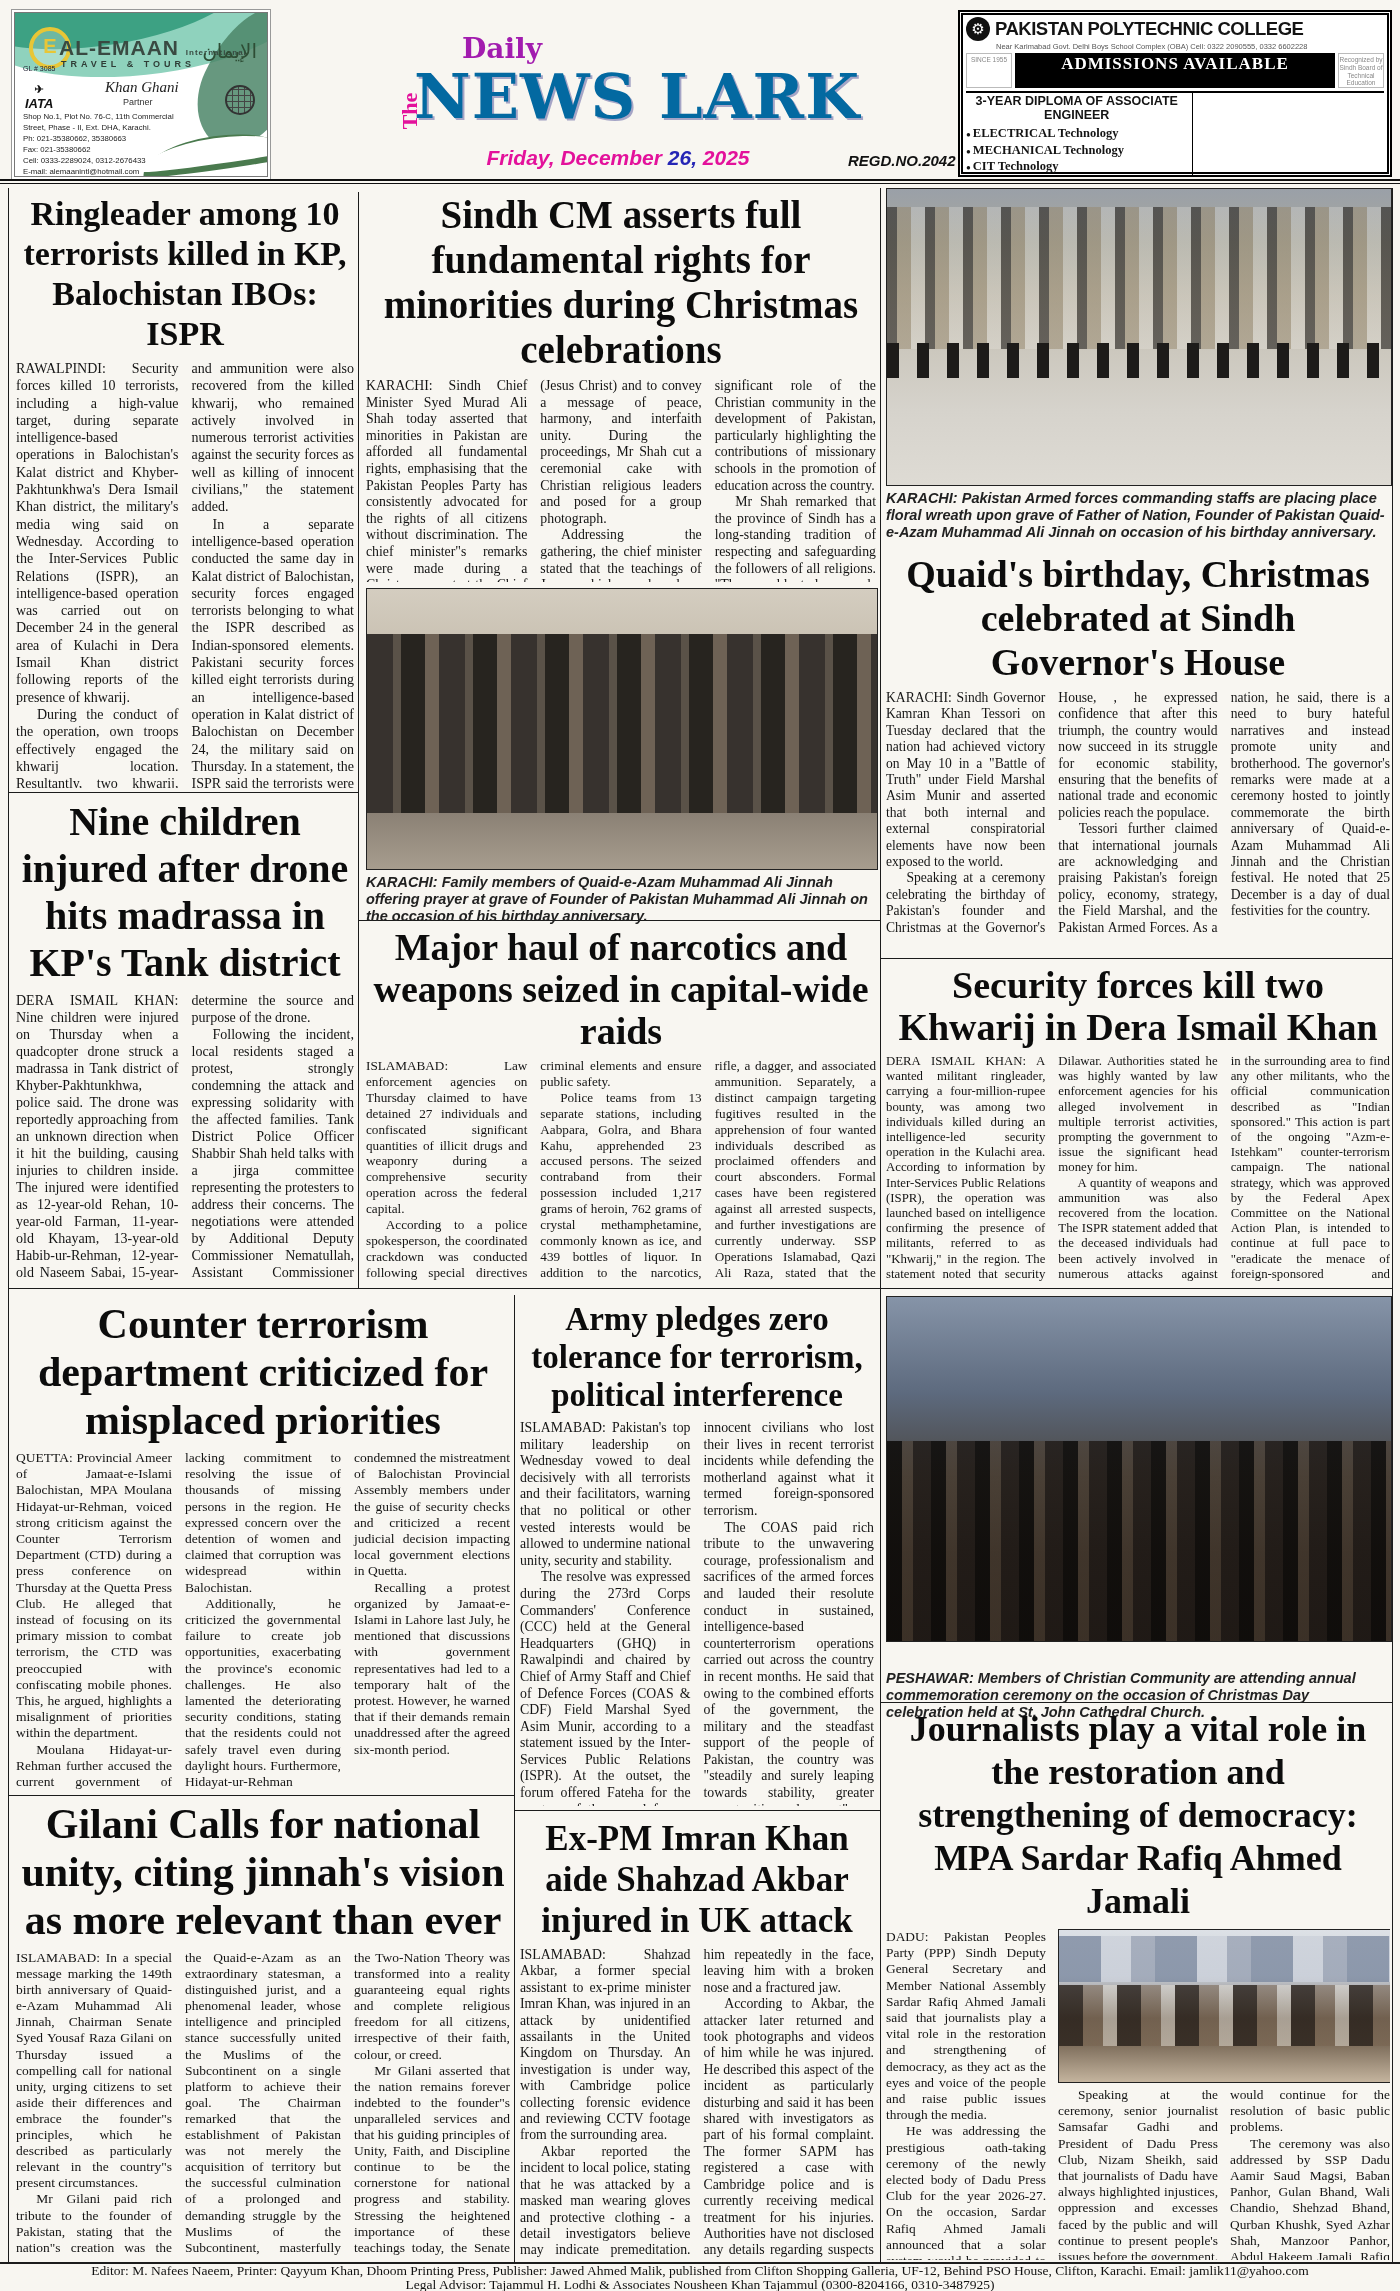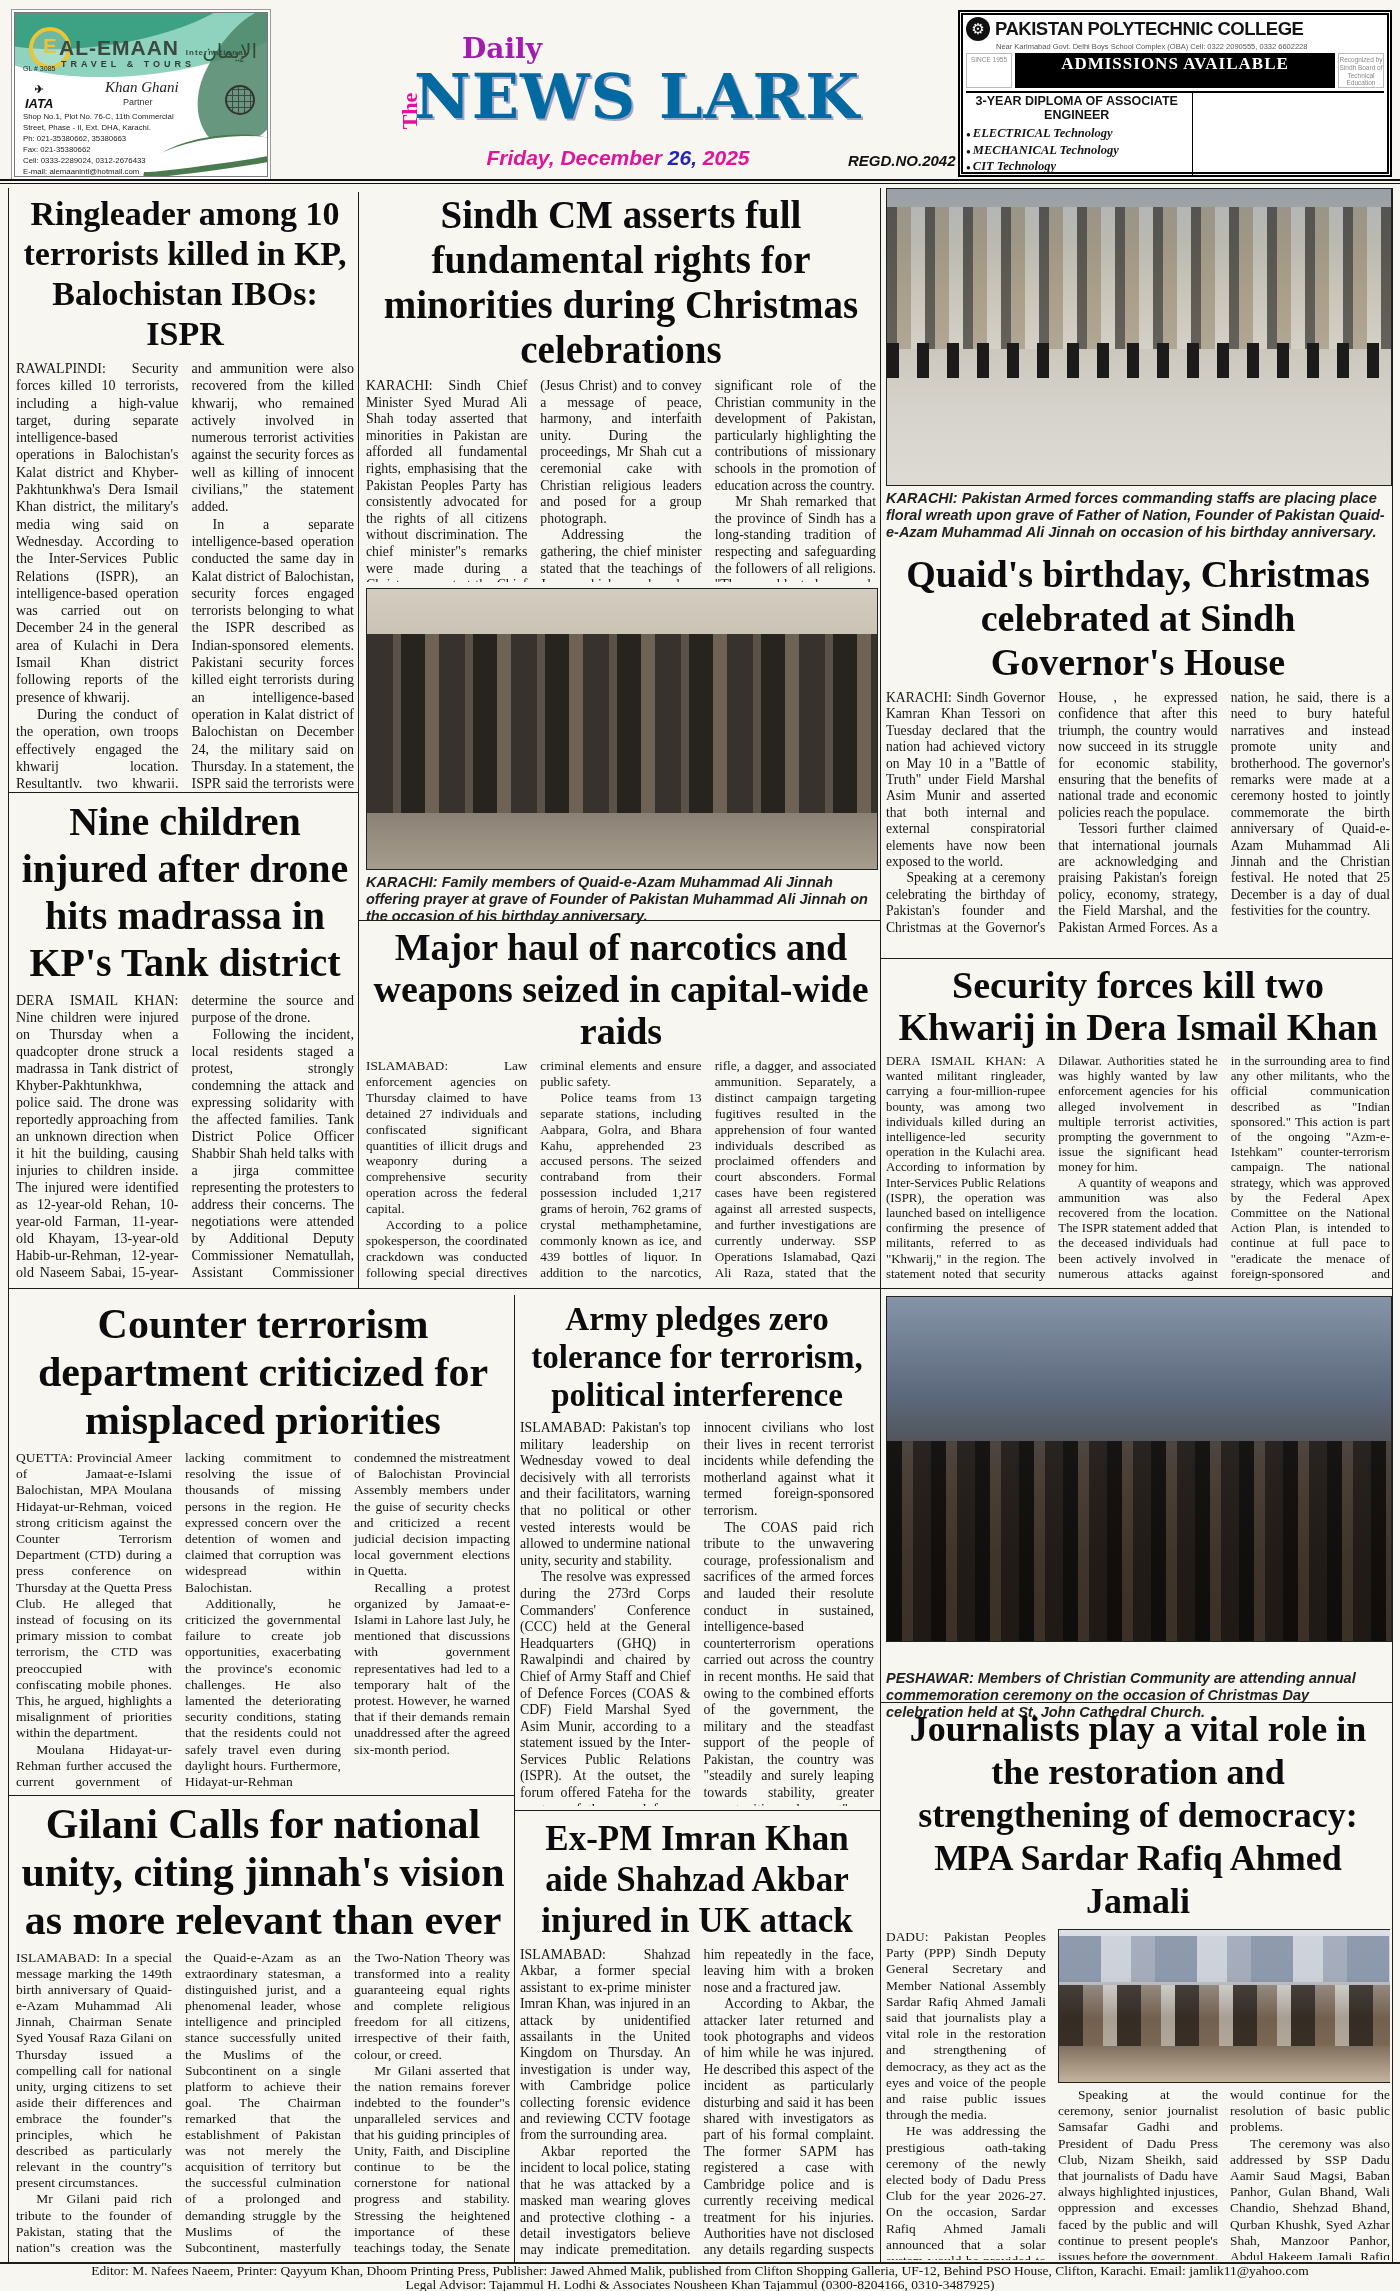--- a/index.html
+++ b/index.html
@@ -73,21 +73,21 @@
   #ad-right .ttl{font-size:18.5px;font-weight:bold;letter-spacing:-0.5px;white-space:nowrap;}
   #ad-right .sub{font-size:7.5px;color:#555;margin:1px 0 2px 30px;}
   #ad-right .banner-row{display:flex;align-items:stretch;gap:3px;}
   #ad-right .stamp{flex:0 0 44px;font-size:6.5px;color:#888;border:1px solid #bbb;text-align:center;line-height:1.2;padding-top:2px;}
   #ad-right .banner{flex:1;background:#000;color:#fff;text-align:center;font-family:"Liberation Serif",serif;
        font-weight:bold;font-size:17px;letter-spacing:1px;line-height:22px;}
   #ad-right .adcols{display:flex;border-top:2px solid #000;margin-top:3px;flex-direction:column;}
   #ad-right .c1{width:53%;border-right:1.5px solid #000;padding:2px 4px 0 0;}
   #ad-right .c2{width:47%;padding:2px 0 0 5px;}
   #ad-right h4{margin:0;font-size:12.5px;line-height:1.1;text-align:center;}
-  #ad-right ul{margin:2px 0;padding:0;list-style:none;font-style:italic;}
+  #ad-right ul{margin:2px 0;padding:0;list-style:none;}
   #ad-right ul li{font-family:"Liberation Serif",serif;font-weight:bold;font-size:12.5px;line-height:1.35;}
   #ad-right ul li:before{content:"\25CF  ";font-size:8px;}
   #ad-right .voc{font-size:11px;font-weight:bold;letter-spacing:.5px;text-align:center;line-height:1.25;color:#222;margin-left:23px;}
   #rule-masthead{left:0;top:179px;width:1400px;height:5px;border-top:2px solid #111;border-bottom:1px solid #111;box-sizing:border-box;}
   
   #art-ispr{left:16px;top:194px;width:338px;height:594px;}
   #art-ispr h2{font-size:34px;line-height:40px;}
   #art-ispr .body{font-size:14px;line-height:17.3px;}
   #art-sindh{left:366px;top:192px;width:510px;height:390px;}
   #art-sindh h2{font-size:39px;line-height:45px;}

